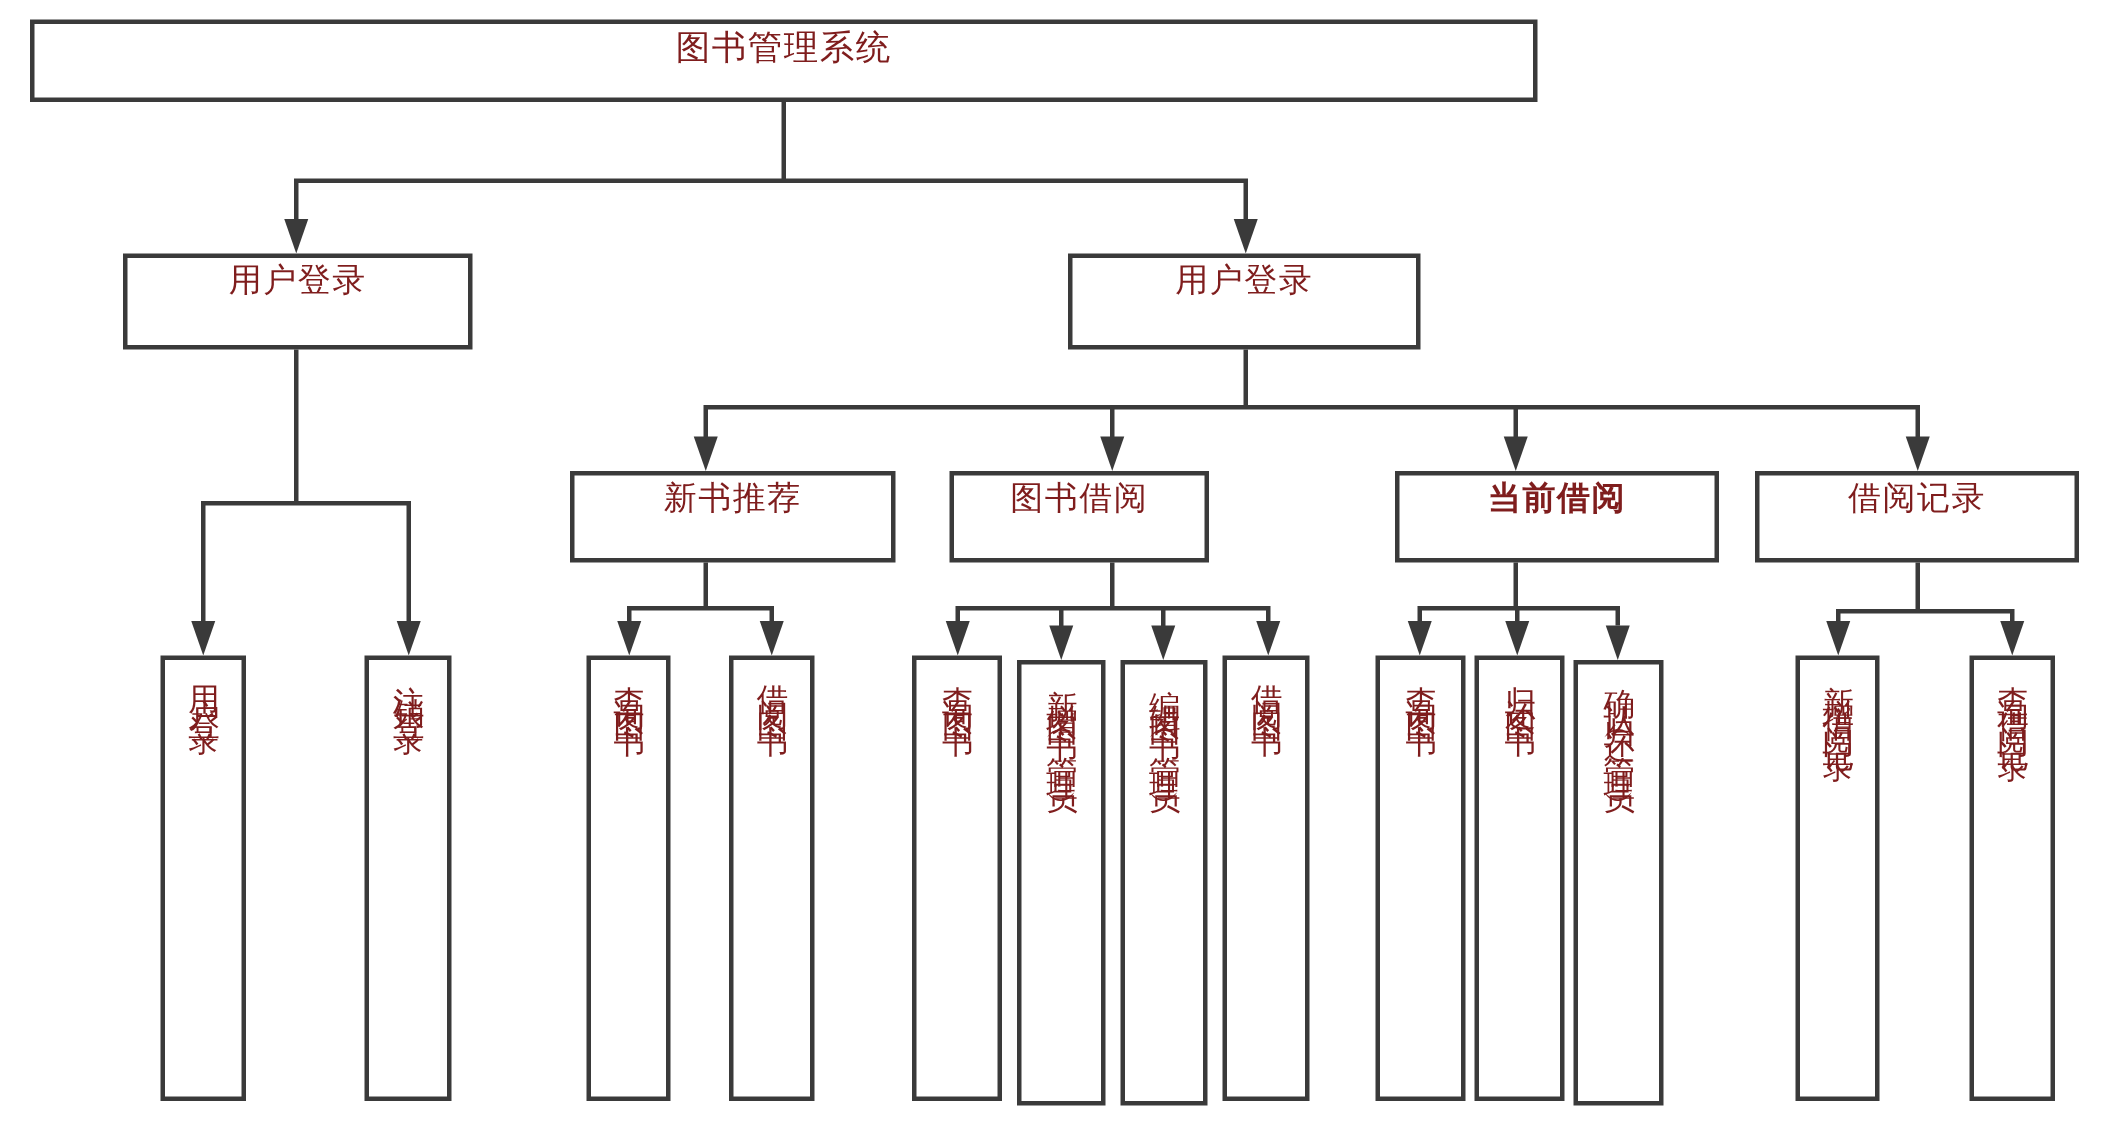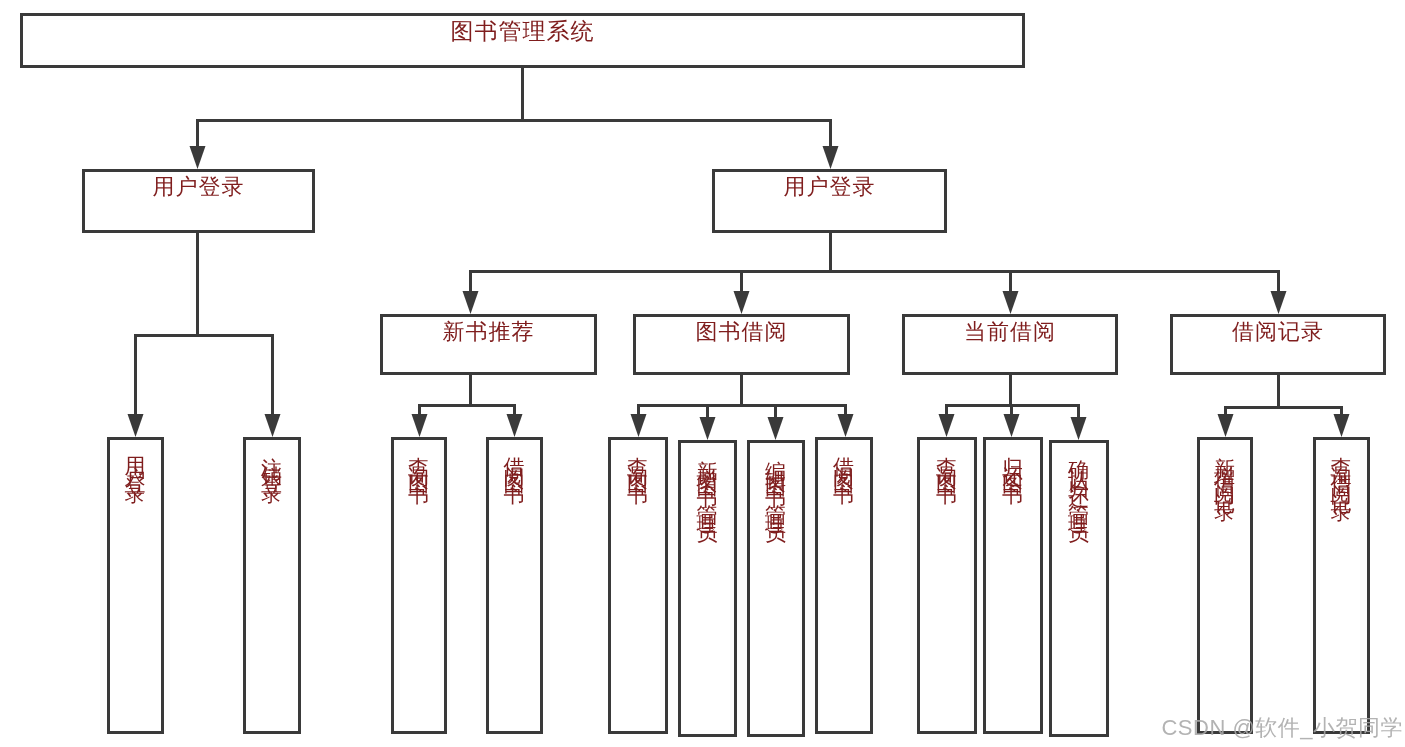--- a/index.html
+++ b/index.html
@@ -100,24 +100,24 @@
   <div class="box" style="left:82px; top:169px; width:233px; height:64px;">
     <span class="hlabel">用户登录</span>
   </div>
   <div class="box" style="left:712px; top:169px; width:235px; height:64px;">
     <span class="hlabel">用户登录</span>
   </div>
 
   <div class="box" style="left:362px; top:314px; width:217px; height:61px;margin-left:18px;">
     <span class="hlabel">新书推荐</span>
   </div>
-  <div class="box" style="left:633px; top:314px; width:217px; height:61px;">
+  <div class="box" style="left:633px; top:314px; width:173px; height:61px;">
     <span class="hlabel">图书借阅</span>
   </div>
-  <div class="box" style="left:902px; top:314px; width:216px; height:61px;">
+  <div class="box" style="left:930px; top:314px; width:216px; height:61px;font-weight:bold;">
     <span class="hlabel">当前借阅</span>
   </div>
   <div class="box" style="left:1170px; top:314px; width:216px; height:61px;">
     <span class="hlabel">借阅记录</span>
   </div>
 
   <div class="box leaf" style="left:107px; top:437px; width:57px; height:297px;">
     <span class="vlabel">用户登录</span>
   </div>
   <div class="box leaf" style="left:243px; top:437px; width:58px; height:297px;">
@@ -154,15 +154,14 @@
     <span class="vlabel">确认归还（管理员）</span>
   </div>
 
   <div class="box leaf" style="left:1197px; top:437px; width:56px; height:297px;">
     <span class="vlabel">新增借阅记录</span>
   </div>
   <div class="box leaf" style="left:1313px; top:437px; width:57px; height:297px;">
     <span class="vlabel">查询借阅记录</span>
   </div>
 
-  <div class="watermark">CSDN @软件_小贺同学</div>
 
 </div>
 
 </body></html>

